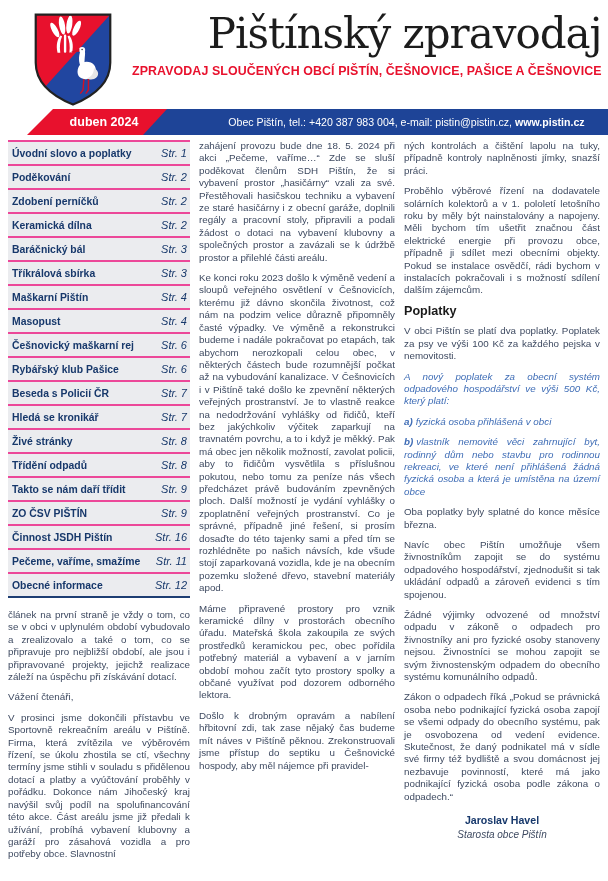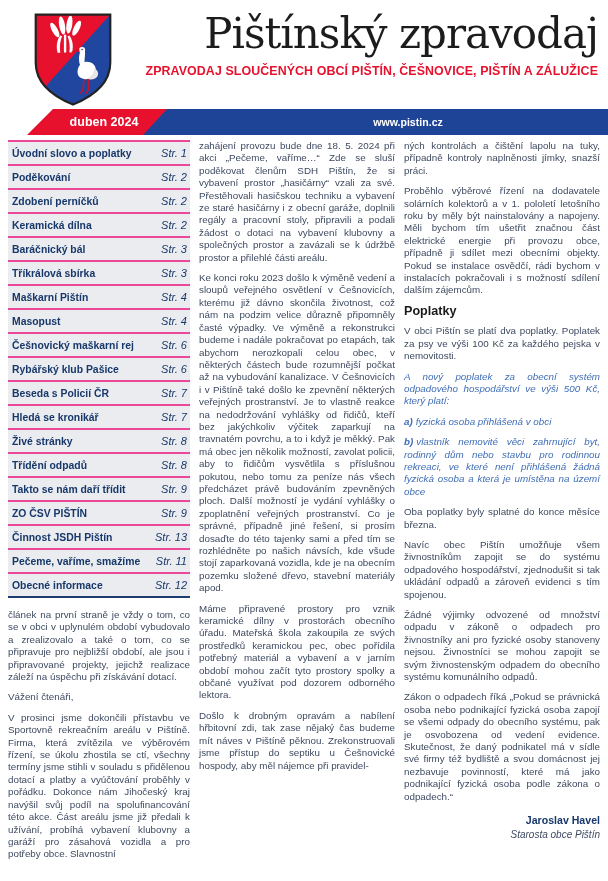--- a/index.html
+++ b/index.html
@@ -46,21 +46,21 @@
     display:flex; justify-content:space-between; align-items:baseline;
     background:#ebecef; border-top:2px solid #ec4899; padding:5px 3px 4px 4px;
   }
   .toc-label { font-weight:700; font-size:10.4px; color:#17386b; line-height:13px; text-align:left; }
   .toc-page  { font-style:italic; font-size:11px; color:#17386b; white-space:nowrap; padding-left:4px; }
   
   .section-heading { font-weight:700; font-size:12.6px; color:#1a1a1a; margin:2px 0 8px 0; text-align:left; }
   .highlight { color:#3f6db6; font-style:italic; }
   .list-item { color:#3f6db6; font-style:italic; }
   .list-item .marker { font-weight:700; margin-right:3px; }
-  .signature { text-align:right; margin-top:11px; }
+  .signature { text-align:center; margin-top:11px; }
   .sig-name { font-weight:700; font-size:10.6px; color:#17386b; }
   .sig-role { font-style:italic; font-size:10px; color:#3e4a61; margin-top:2px; }
 </style>
 </head>
 <body>
 
 <div class="page">
 
   <div class="header">
     <svg class="crest" viewBox="0 0 100 110">
@@ -93,26 +93,27 @@
           <g stroke="#cf1126" stroke-width="1.6" fill="none">
             <path d="M62,76 L61,88 L58,92"></path>
             <path d="M67,76 L67,88 L64,92"></path>
           </g>
         </g>
       </g>
       <path d="M9,5 L91,5 L91,58 C91,81 72,95 50,104 C28,95 9,81 9,58 Z" fill="none" stroke="#222222" stroke-width="2.4"></path>
     </svg>
     <div class="masthead">
       <h1>Pištínský zpravodaj</h1>
-      <div class="subtitle">ZPRAVODAJ SLOUČENÝCH OBCÍ PIŠTÍN, ČEŠNOVICE, PIŠTÍN A ZÁLUŽICE</div>
+      <div class="subtitle">ZPRAVODAJ SLOUČENÝCH OBCÍ PIŠTÍN, ČEŠNOVICE, PAŠICE A ČEŠNOVICE</div>
     </div>
   </div>
 
   <div class="band">
     <div class="band-blue">
+      <span>Obec Pištín, tel.: +420 387 983 004, e-mail: pistin@pistin.cz,</span>
       <span class="site">www.pistin.cz</span>
     </div>
     <div class="band-red">
       <span>duben 2024</span>
     </div>
   </div>
 
   <div class="main">
 
     <div class="col col1">
@@ -176,21 +177,21 @@
         <div class="toc-item">
             <span class="toc-label">Takto se nám daří třídit</span>
             <span class="toc-page">Str. 9</span>
           </div>
         <div class="toc-item">
             <span class="toc-label">ZO ČSV PIŠTÍN</span>
             <span class="toc-page">Str. 9</span>
           </div>
         <div class="toc-item">
             <span class="toc-label">Činnost JSDH Pištín</span>
-            <span class="toc-page">Str. 13</span>
+            <span class="toc-page">Str. 16</span>
           </div>
         <div class="toc-item">
             <span class="toc-label">Pečeme, vaříme, smažíme</span>
             <span class="toc-page">Str. 11</span>
           </div>
         <div class="toc-item">
             <span class="toc-label">Obecné informace</span>
             <span class="toc-page">Str. 12</span>
           </div>
       </div>

